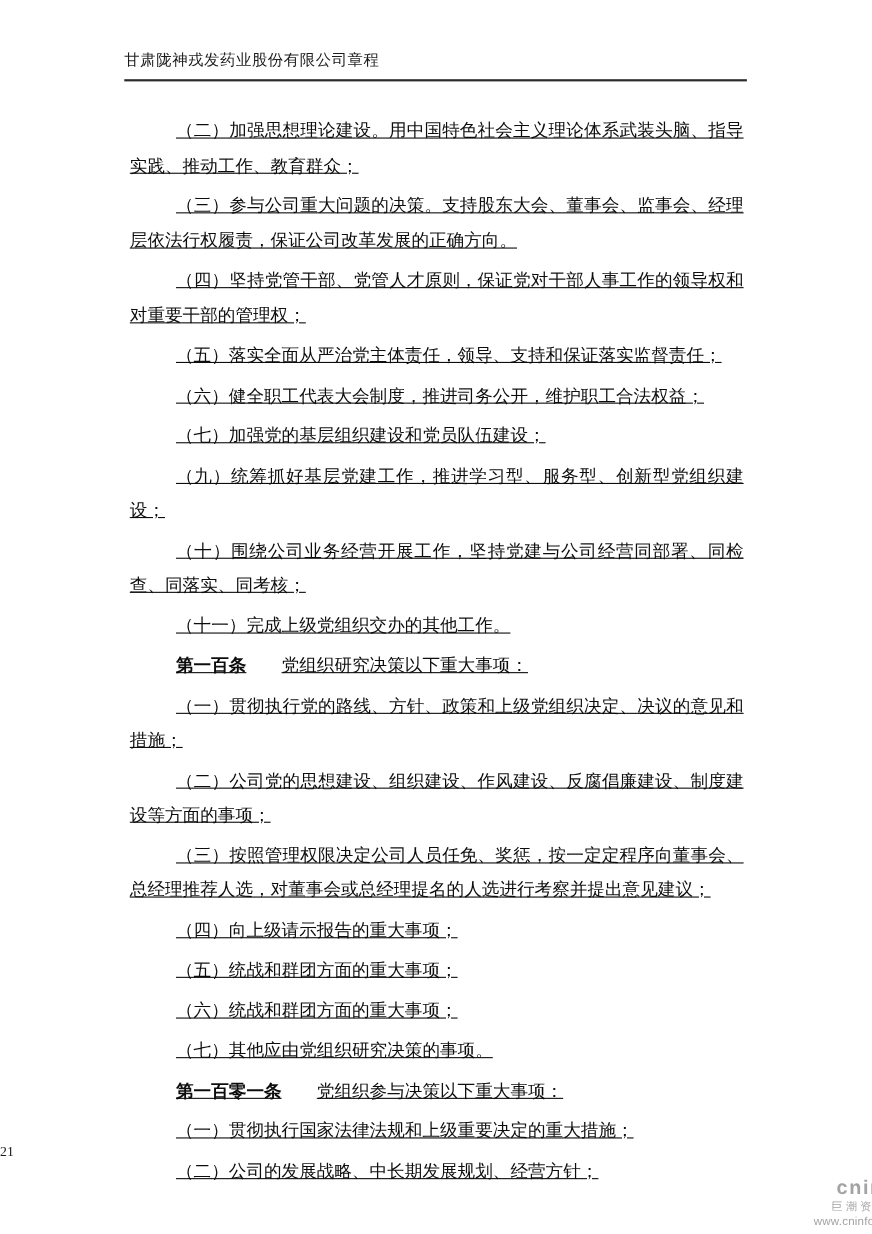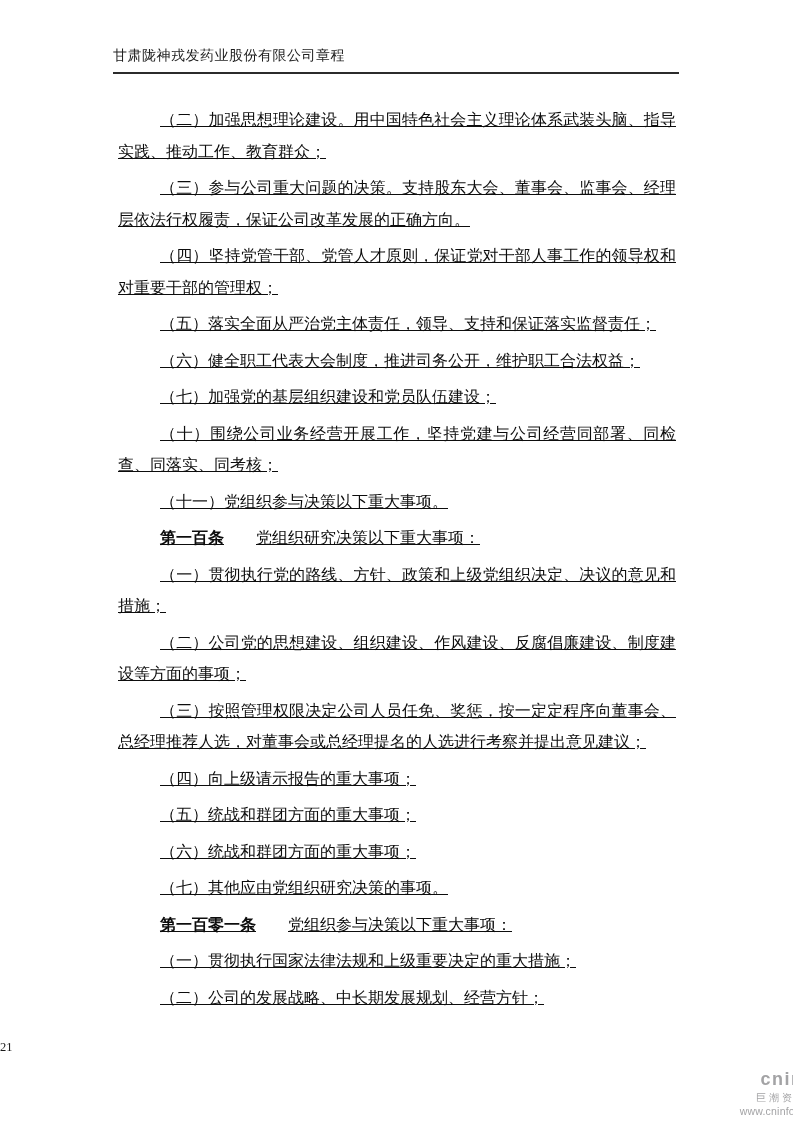--- a/index.html
+++ b/index.html
@@ -91,22 +91,23 @@
 
   <div class="doc-header">甘肃陇神戎发药业股份有限公司章程</div>
 
   <div class="doc-body">
     <p class="para"><span>（二）加强思想理论建设。用中国特色社会主义理论体系武装头脑、指导实践、推动工作、教育群众；</span></p>
     <p class="para"><span>（三）参与公司重大问题的决策。支持股东大会、董事会、监事会、经理层依法行权履责，保证公司改革发展的正确方向。</span></p>
     <p class="para"><span>（四）坚持党管干部、党管人才原则，保证党对干部人事工作的领导权和对重要干部的管理权；</span></p>
     <p class="para"><span>（五）落实全面从严治党主体责任，领导、支持和保证落实监督责任；</span></p>
     <p class="para"><span>（六）健全职工代表大会制度，推进司务公开，维护职工合法权益；</span></p>
     <p class="para"><span>（七）加强党的基层组织建设和党员队伍建设；</span></p>
+    <p class="para"><span>（九）统筹抓好基层党建工作，推进学习型、服务型、创新型党组织建设；</span></p>
     <p class="para"><span>（十）围绕公司业务经营开展工作，坚持党建与公司经营同部署、同检查、同落实、同考核；</span></p>
-    <p class="para"><span>（十一）党组织参与决策以下重大事项。</span></p>
+    <p class="para"><span>（十一）完成上级党组织交办的其他工作。</span></p>
     <p class="para"><b class="num">第一百条</b><span>党组织研究决策以下重大事项：</span></p>
     <p class="para"><span>（一）贯彻执行党的路线、方针、政策和上级党组织决定、决议的意见和措施；</span></p>
     <p class="para"><span>（二）公司党的思想建设、组织建设、作风建设、反腐倡廉建设、制度建设等方面的事项；</span></p>
     <p class="para"><span>（三）按照管理权限决定公司人员任免、奖惩，按一定定程序向董事会、总经理推荐人选，对董事会或总经理提名的人选进行考察并提出意见建议；</span></p>
     <p class="para"><span>（四）向上级请示报告的重大事项；</span></p>
     <p class="para"><span>（五）统战和群团方面的重大事项；</span></p>
     <p class="para"><span>（六）统战和群团方面的重大事项；</span></p>
     <p class="para"><span>（七）其他应由党组织研究决策的事项。</span></p>
     <p class="para"><b class="num">第一百零一条</b><span>党组织参与决策以下重大事项：</span></p>
     <p class="para"><span>（一）贯彻执行国家法律法规和上级重要决定的重大措施；</span></p>

